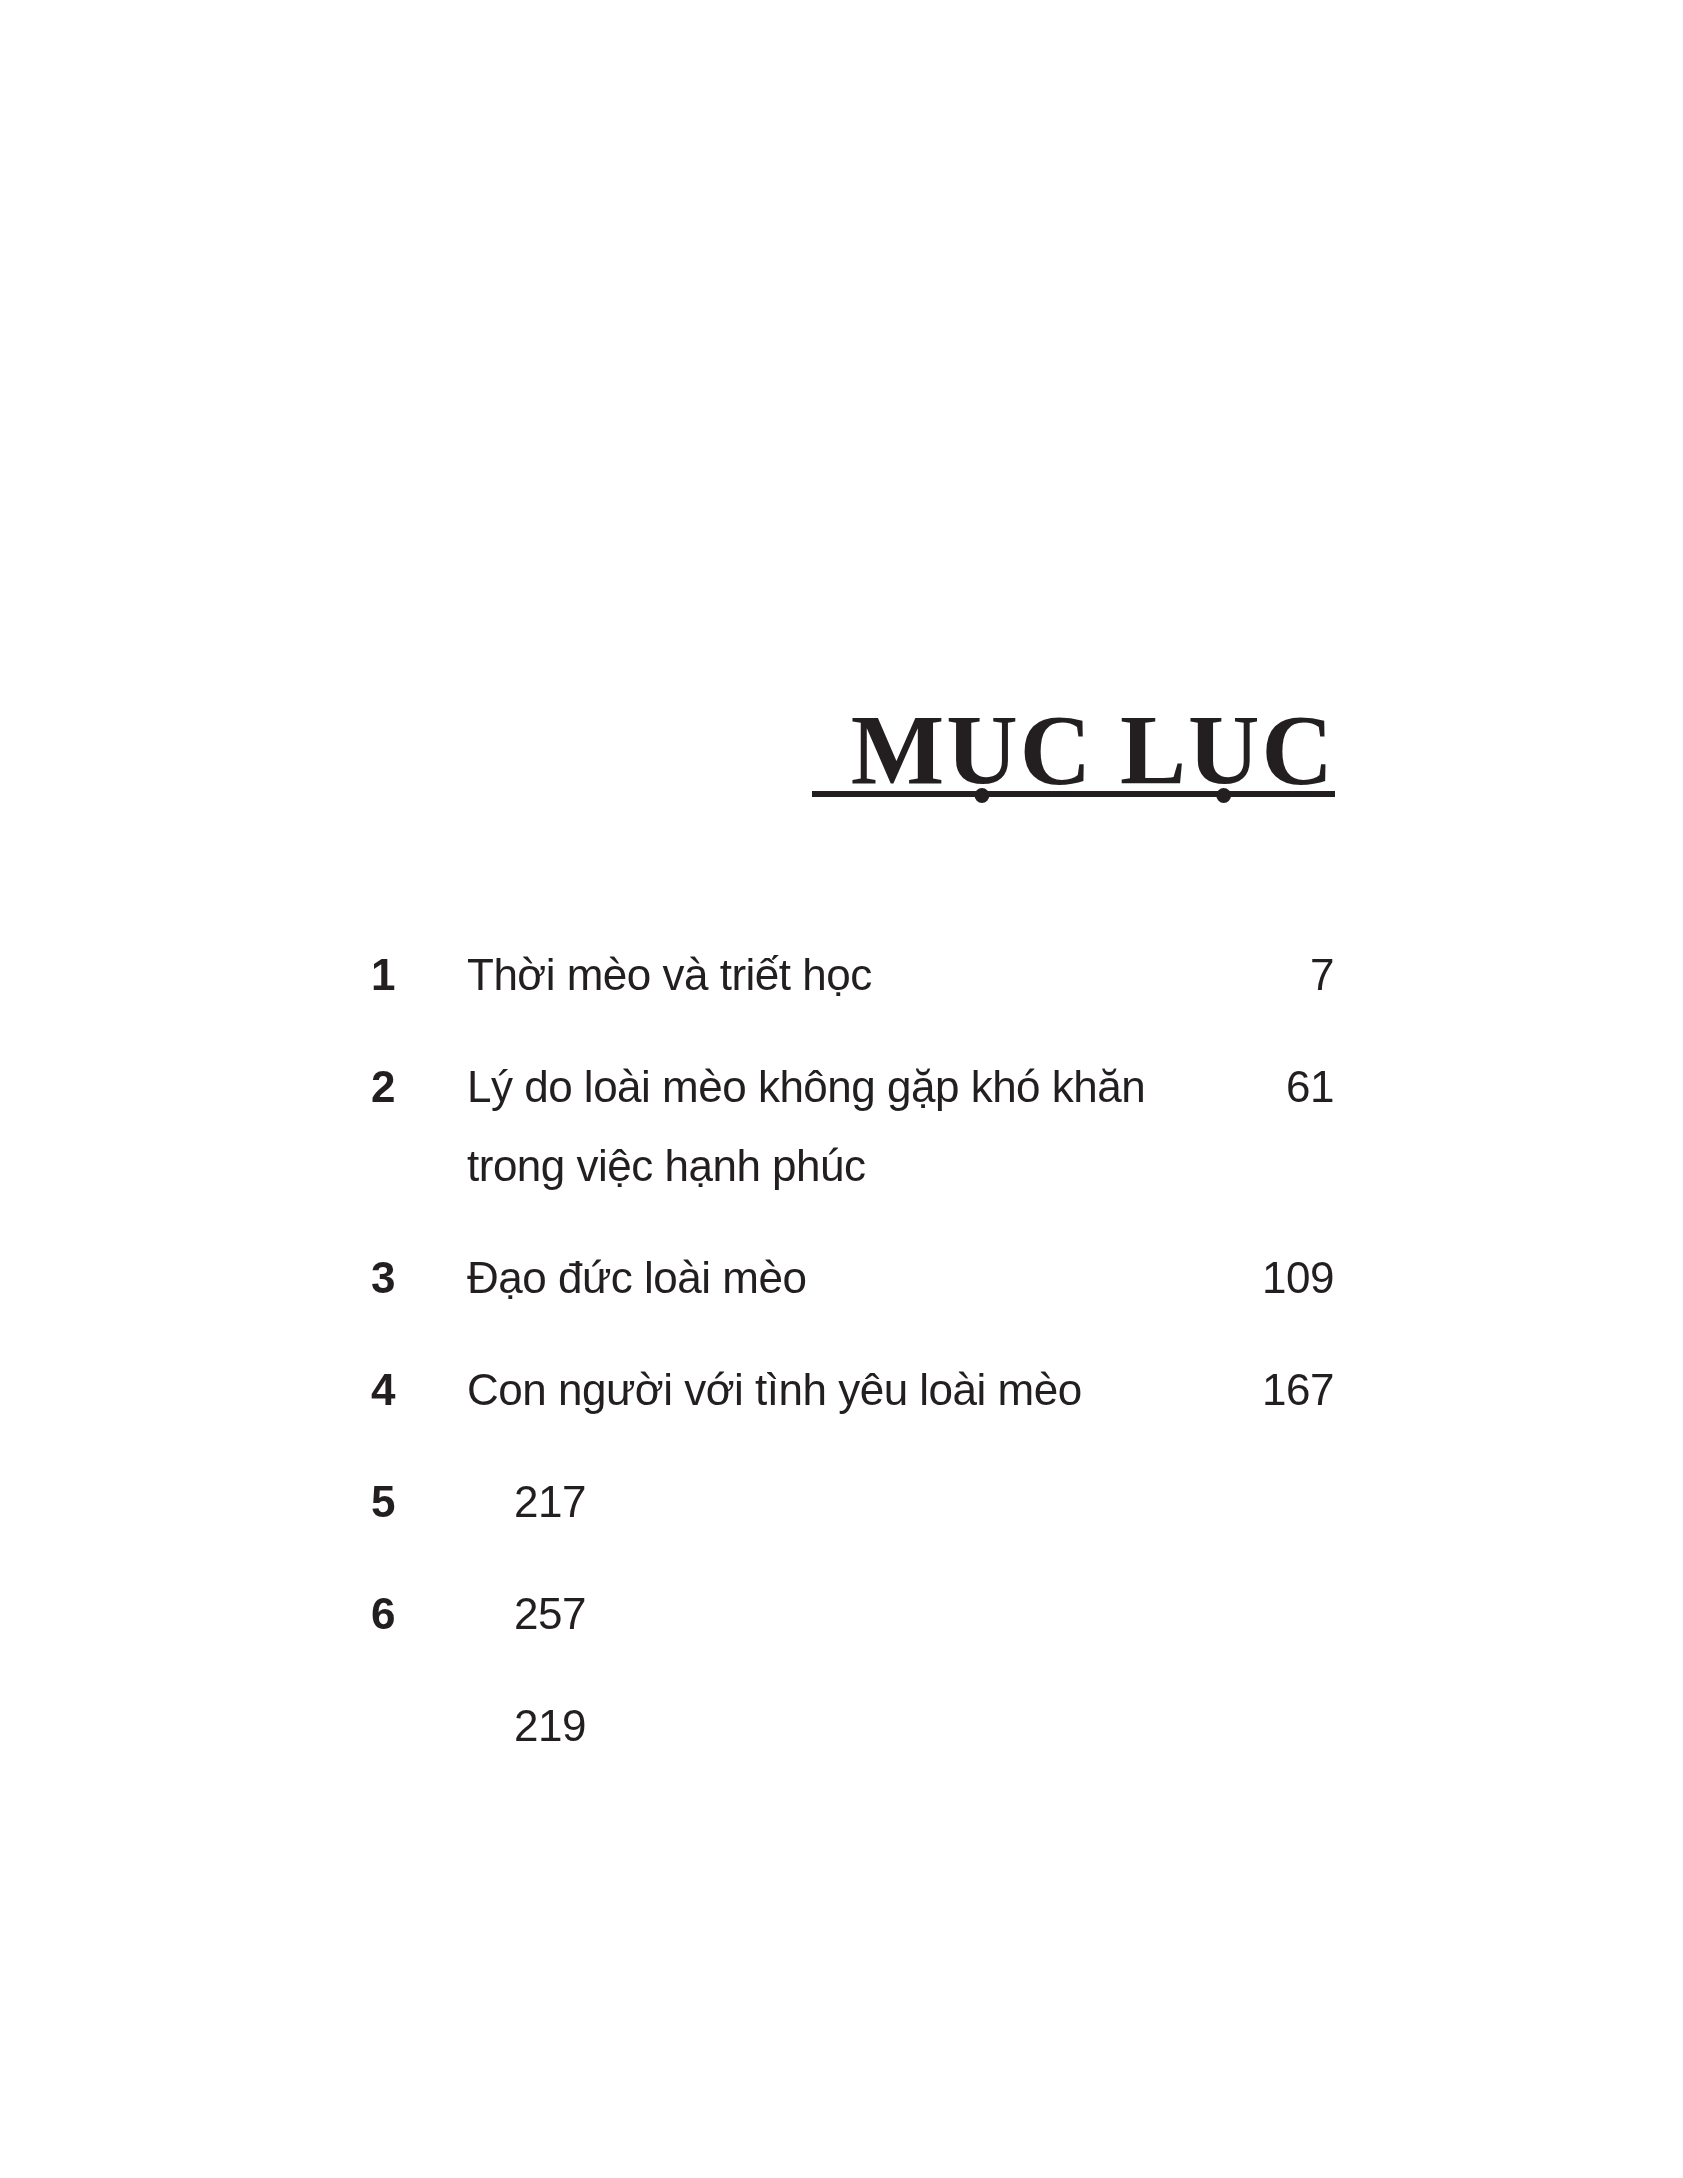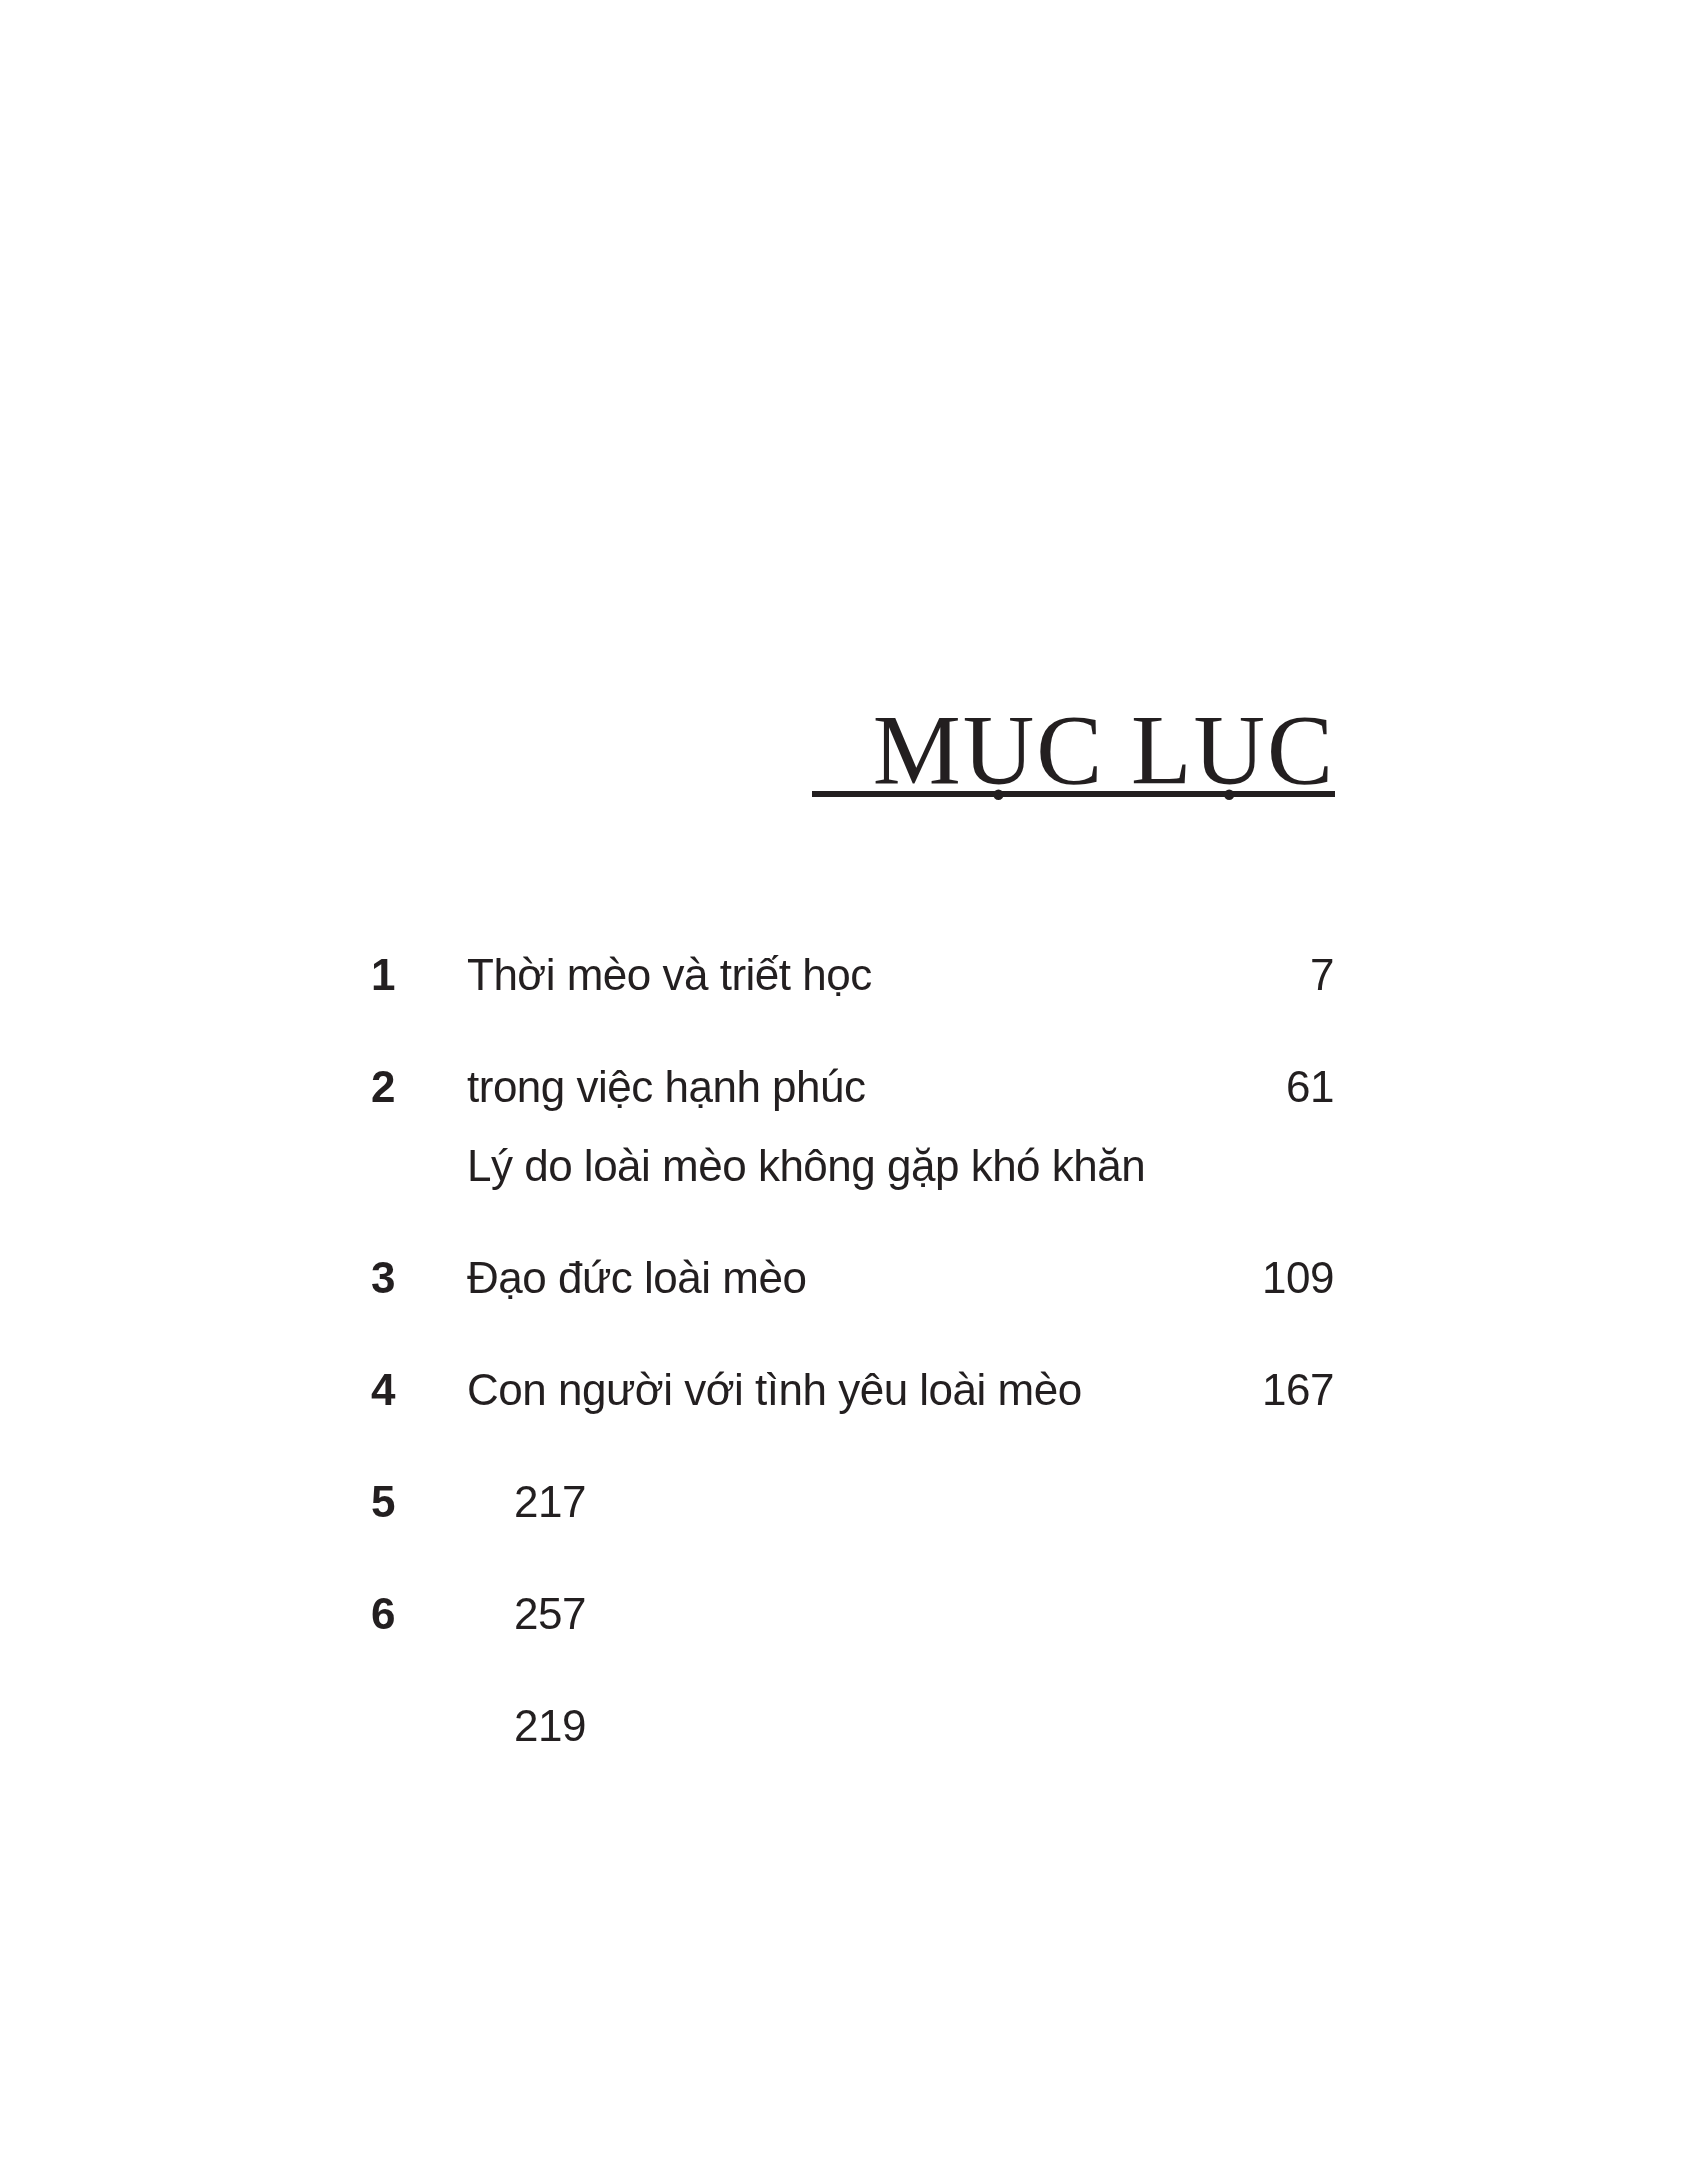--- a/index.html
+++ b/index.html
@@ -17,21 +17,21 @@
     color: #231f20;
   }
   .page-title {
     position: absolute;
     top: 630px;
     right: 348px;
     width: 891px;
     text-align: right;
     font-family: "Liberation Serif", "DejaVu Serif", serif;
     font-size: 99px;
-    font-weight: 400;
+    font-weight: 700;
     line-height: 1.1;
     letter-spacing: 2px;
     color: #231f20;
     white-space: nowrap;
   }
   .title-rule {
     position: absolute;
     top: 791px;
     left: 812px;
     width: 523px;
@@ -83,22 +83,22 @@
       <div class="toc-row">
         <div class="toc-num">1</div>
         <div class="toc-title">
           <div class="title-line">Thời mèo và triết học</div>
         </div>
         <div class="toc-page">7</div>
       </div>
       <div class="toc-row">
         <div class="toc-num">2</div>
         <div class="toc-title">
+          <div class="title-line">Lý do loài mèo không gặp khó khăn</div>
           <div class="title-line">trong việc hạnh phúc</div>
-          <div class="title-line">Lý do loài mèo không gặp khó khăn</div>
         </div>
         <div class="toc-page">61</div>
       </div>
       <div class="toc-row">
         <div class="toc-num">3</div>
         <div class="toc-title">
           <div class="title-line">Đạo đức loài mèo</div>
         </div>
         <div class="toc-page">109</div>
       </div>

